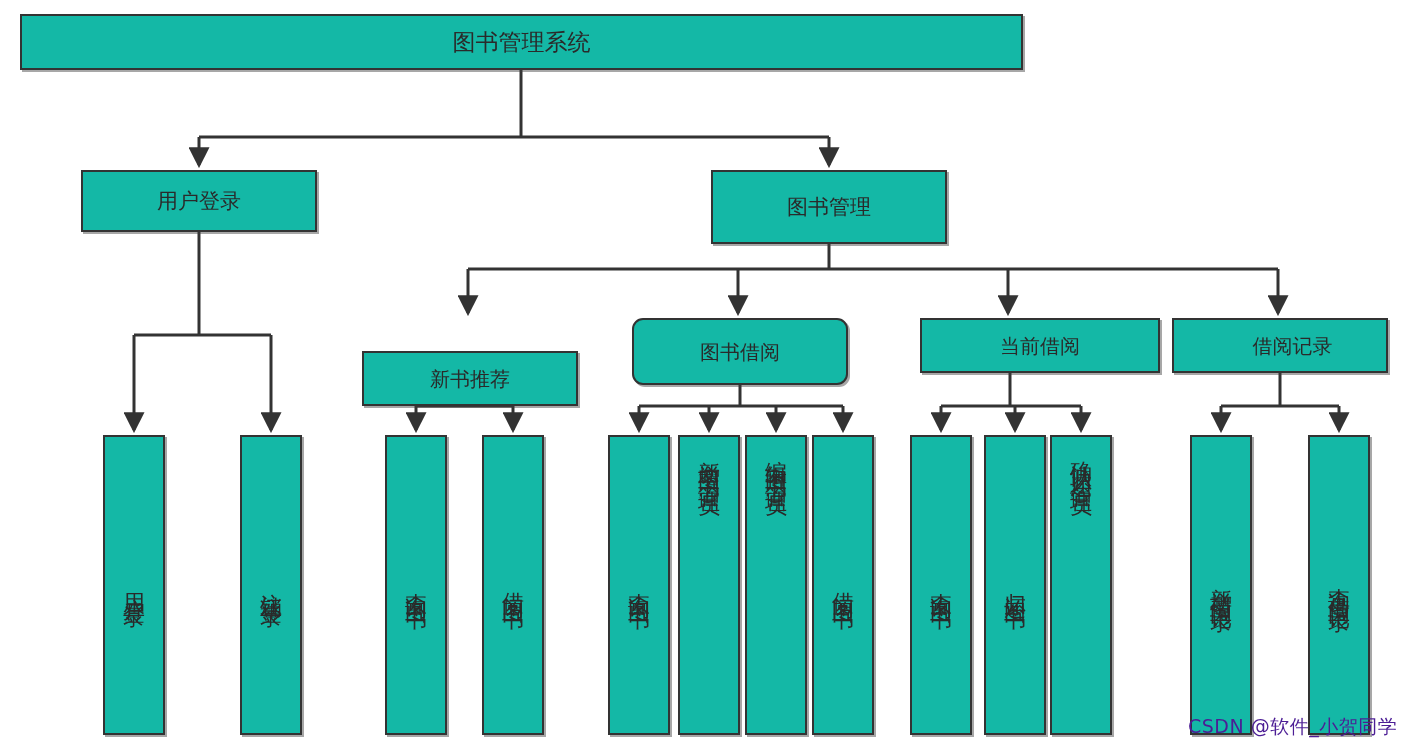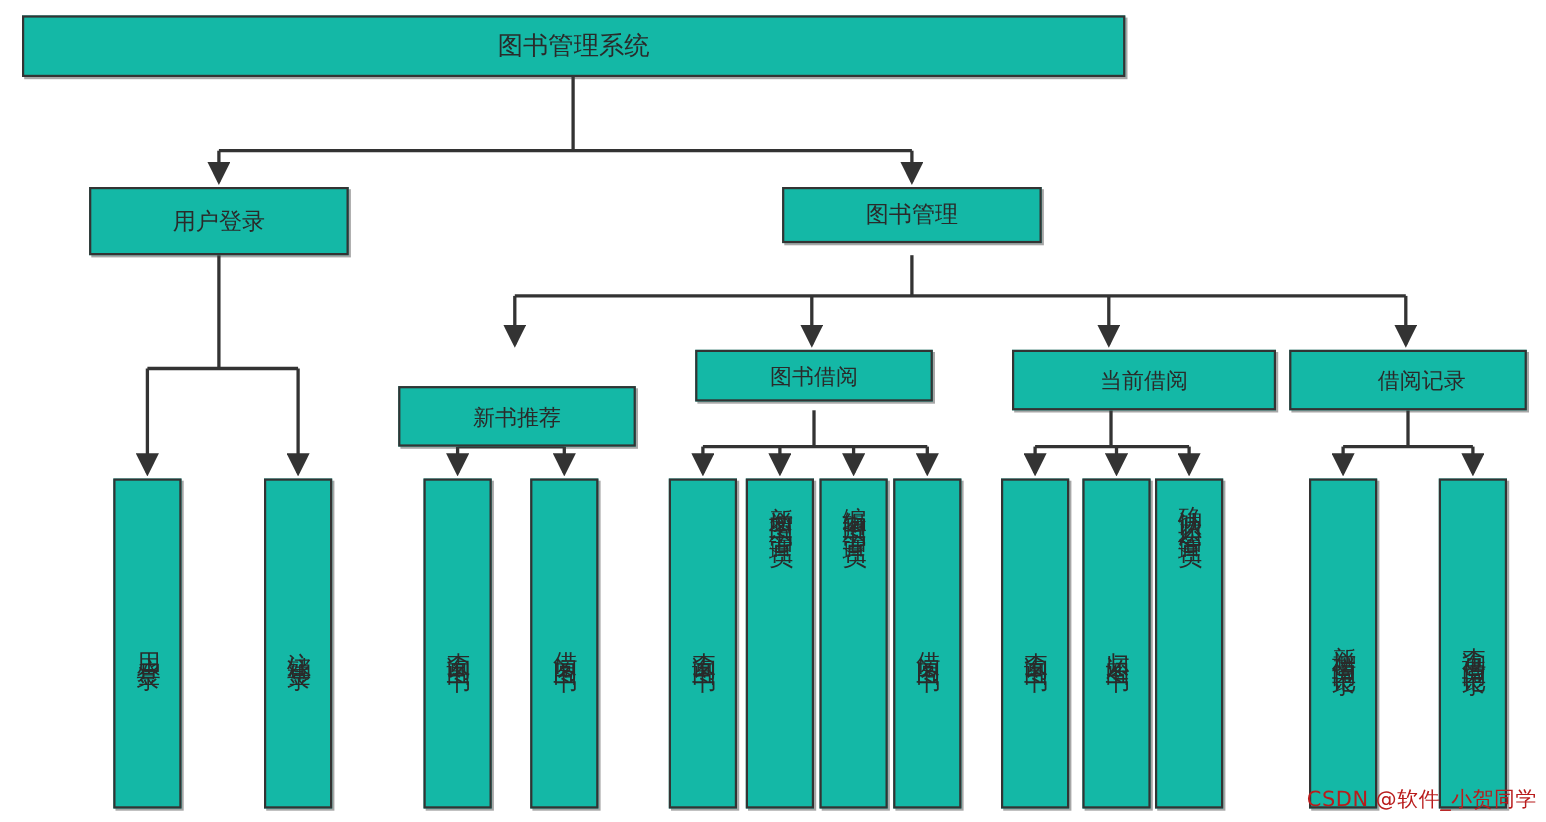--- a/index.html
+++ b/index.html
@@ -64,21 +64,21 @@
     line-height: 1.0;
     white-space: nowrap;
   }
   .node.leaf.centered {
     align-items: center;
     padding-top: 0;
   }
   .watermark {
     position: absolute;
     font-size: 19px;
-    color: #b91c1c;
+    color: #4c1d95;
     white-space: nowrap;
     letter-spacing: 0.5px;
   }
 </style>
 </head>
 <body>
 
 <div id="canvas">
 
   <svg id="wires" viewBox="0 0 1405 747">
@@ -131,27 +131,27 @@
     </g>
   </svg>
 
   <div id="nodes">
       <div class="node root" style="left: 20px; top: 14px; width: 1003px; height: 56px;">
         <span class="lbl">图书管理系统</span>
       </div>
       <div class="node lvl2" style="left: 81px; top: 170px; width: 236px; height: 62px;">
         <span class="lbl">用户登录</span>
       </div>
-      <div class="node lvl2" style="left: 711px; top: 170px; width: 236px; height: 51px;">
+      <div class="node lvl2" style="left: 711px; top: 170px; width: 236px; height: 74px;">
         <span class="lbl">图书管理</span>
       </div>
       <div class="node lvl3" style="left: 362px; top: 318px; width: 216px; height: 55px; margin-top: 33px;">
         <span class="lbl">新书推荐</span>
       </div>
-      <div class="node lvl3" style="left: 632px; top: 318px; width: 216px; height: 47px;">
+      <div class="node lvl3" style="left: 632px; top: 318px; width: 216px; height: 67px; border-radius: 11px;">
         <span class="lbl">图书借阅</span>
       </div>
       <div class="node lvl3" style="left: 920px; top: 318px; width: 240px; height: 55px;">
         <span class="lbl">当前借阅</span>
       </div>
       <div class="node lvl3" style="left: 1172px; top: 318px; width: 216px; height: 55px; padding-left: 25px;">
         <span class="lbl">借阅记录</span>
       </div>
       <div class="node leaf centered" style="left: 103px; top: 435px; width: 62px; height: 300px;">
         <span class="lbl">用户登录</span>

